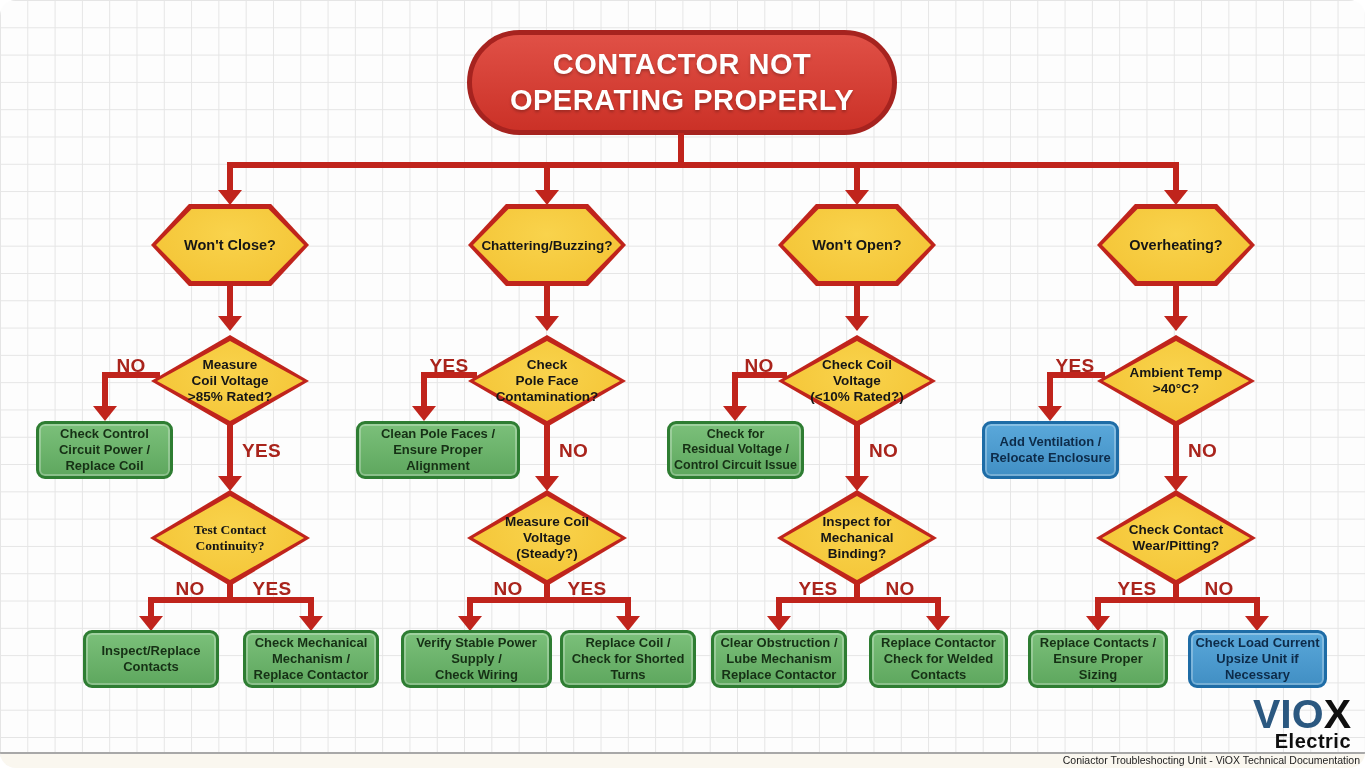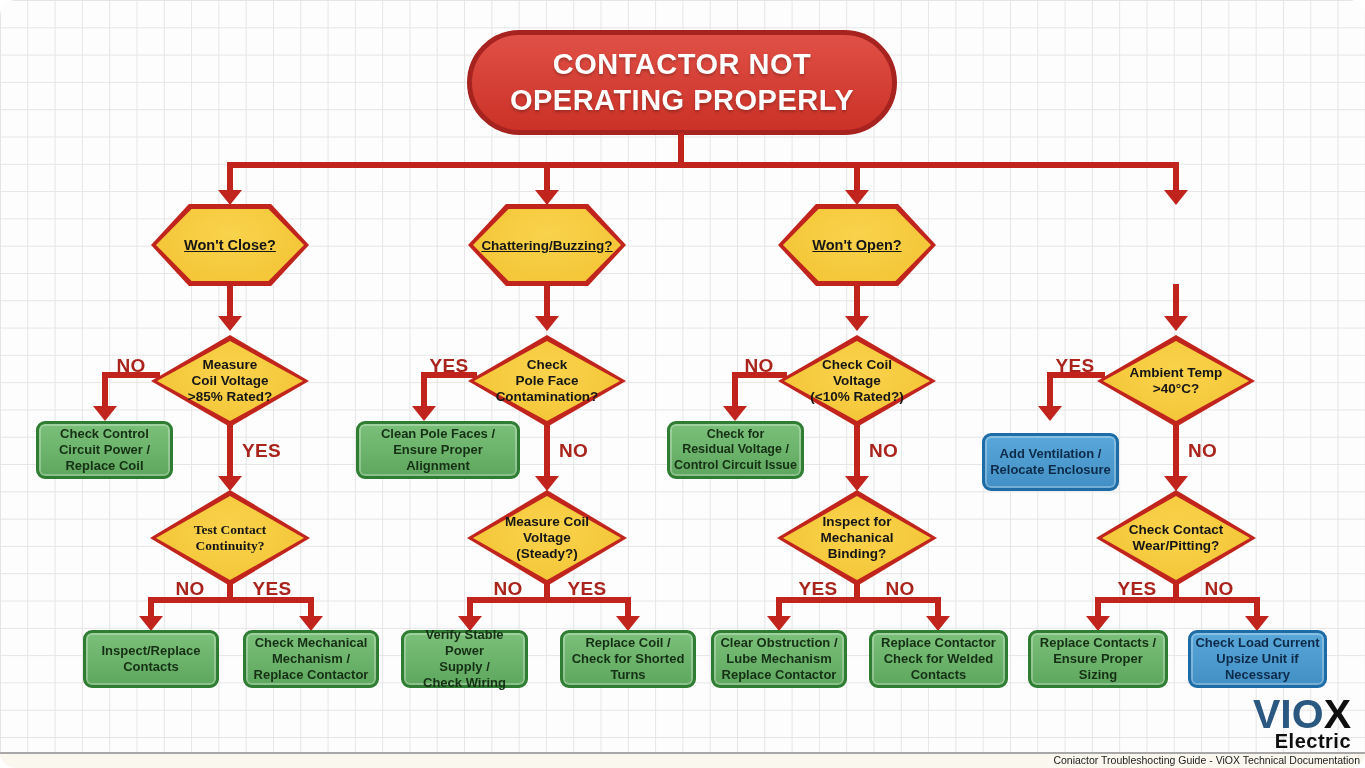--- a/index.html
+++ b/index.html
@@ -36,21 +36,21 @@
   .title-node span{color:#fff;font-weight:bold;font-size:29px;text-align:center;
     white-space:pre-line;line-height:1.22;text-shadow:0 2px 3px rgba(0,0,0,.25);letter-spacing:.5px;}
   
   .hex{position:absolute;width:158px;height:82px;}
   .hex .outer{position:absolute;inset:0;background:var(--red);
     clip-path:polygon(24% 0,76% 0,100% 50%,76% 100%,24% 100%,0 50%);}
   .hex .inner{position:absolute;inset:5px;
     background:radial-gradient(ellipse at 50% 35%,#f9d34c,#f3c232);
     clip-path:polygon(24% 0,76% 0,100% 50%,76% 100%,24% 100%,0 50%);}
   .hex .txt{position:absolute;inset:0;display:flex;align-items:center;justify-content:center;
-    font-weight:bold;font-size:14.5px;color:#161616;text-align:center;white-space:pre-line;text-decoration:underline;}
+    font-weight:bold;font-size:14.5px;color:#161616;text-align:center;white-space:pre-line;}
   
   .dia{position:absolute;}
   .dia .outer{position:absolute;inset:0;background:var(--red);
     clip-path:polygon(50% 0,100% 50%,50% 100%,0 50%);}
   .dia .inner{position:absolute;inset:6px;
     background:radial-gradient(ellipse at 50% 40%,#f9d34c,#f3c232);
     clip-path:polygon(50% 0,100% 50%,50% 100%,0 50%);}
   .dia .txt{position:absolute;inset:0;display:flex;align-items:center;justify-content:center;
     font-weight:bold;font-size:13.5px;color:#161616;text-align:center;
     white-space:pre-line;line-height:1.2;}
@@ -181,21 +181,21 @@
 (Steady?)</div>
   </div>
   <div class="cl" style="left:544px;top:584px;width:6px;height:16px;"></div>
   <div class="cl" style="left:467px;top:597px;width:164px;height:6px;"></div>
   <div class="cl" style="left:467px;top:601px;width:6px;height:16px;"></div>
   <div class="ah" style="left:458px;top:616px;"></div>
   <div class="cl" style="left:625px;top:601px;width:6px;height:16px;"></div>
   <div class="ah" style="left:616px;top:616px;"></div>
   <div class="lbl" style="left:508px;top:578px;">NO</div>
   <div class="lbl" style="left:587px;top:578px;">YES</div>
-  <div class="box green" style="left:401px;top:630px;width:127px;">
+  <div class="box green" style="left:401px;top:630px;width:151px;">
     <span>Verify Stable Power
 Supply /
 Check Wiring</span>
   </div>
   <div class="box green" style="left:560px;top:630px;width:136px;">
     <span>Replace Coil /
 Check for Shorted
 Turns</span>
   </div>
 
@@ -244,33 +244,38 @@
     <span>Clear Obstruction /
 Lube Mechanism
 Replace Contactor</span>
   </div>
   <div class="box green" style="left:869px;top:630px;width:139px;">
     <span>Replace Contactor
 Check for Welded
 Contacts</span>
   </div>
 
+  <div class="hex" style="left:1097px;top:204px;">
+    <div class="outer"></div>
+    <div class="inner"></div>
+    <div class="txt">Overheating?</div>
+  </div>
   <div class="cl" style="left:1173px;top:284px;width:6px;height:32px;"></div>
   <div class="ah" style="left:1164px;top:316px;"></div>
   <div class="dia" style="left:1097px;top:335px;width:158px;height:92px;">
     <div class="outer"></div>
     <div class="inner"></div>
     <div class="txt">Ambient Temp
 &gt;40°C?</div>
   </div>
   <div class="cl" style="left:1047px;top:372px;width:58px;height:6px;"></div>
   <div class="cl" style="left:1047px;top:372px;width:6px;height:34px;"></div>
   <div class="ah" style="left:1038px;top:406px;"></div>
   <div class="lbl" style="left:1075px;top:355px;">YES</div>
-  <div class="box blue" style="left:982px;top:421px;width:137px;margin-top:12px;">
+  <div class="box blue" style="left:982px;top:421px;width:137px;">
     <span>Add Ventilation /
 Relocate Enclosure</span>
   </div>
   <div class="cl" style="left:1173px;top:425px;width:6px;height:51px;"></div>
   <div class="ah" style="left:1164px;top:476px;"></div>
   <div class="lbl noc" style="left:1188px;top:440px;">NO</div>
   <div class="dia" style="left:1096px;top:490px;width:160px;height:96px;">
     <div class="outer"></div>
     <div class="inner"></div>
     <div class="txt">Check Contact
@@ -293,15 +298,15 @@
     <span>Replace Contacts /
 Ensure Proper Sizing</span>
   </div>
 
   <div class="logo">
     <div class="main"><span class="vio">VIO</span><span class="x">X</span></div>
     <div class="sub">Electric</div>
     <div class="dash"></div>
   </div>
   <div class="footer-strip"></div>
-  <div class="caption">Coniactor Troubleshocting Guide - ViOX Technical Documentation</div>
+  <div class="caption">Coniactor Troubleshocting Unit - ViOX Technical Documentation</div>
 
 </div>
 
 </body></html>

